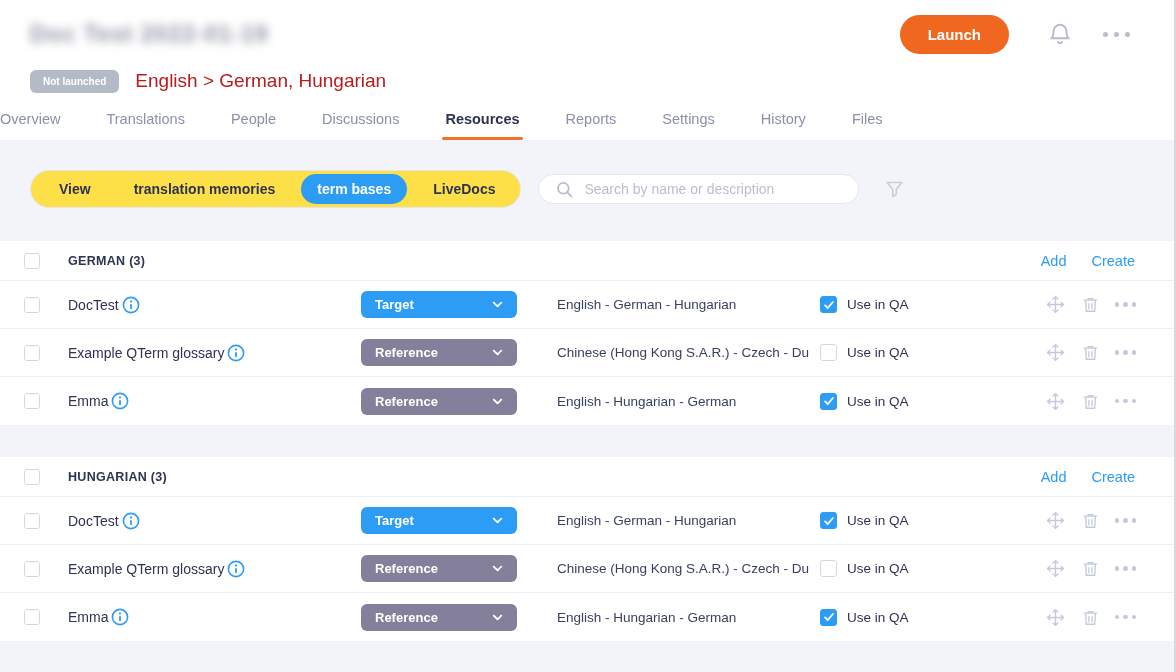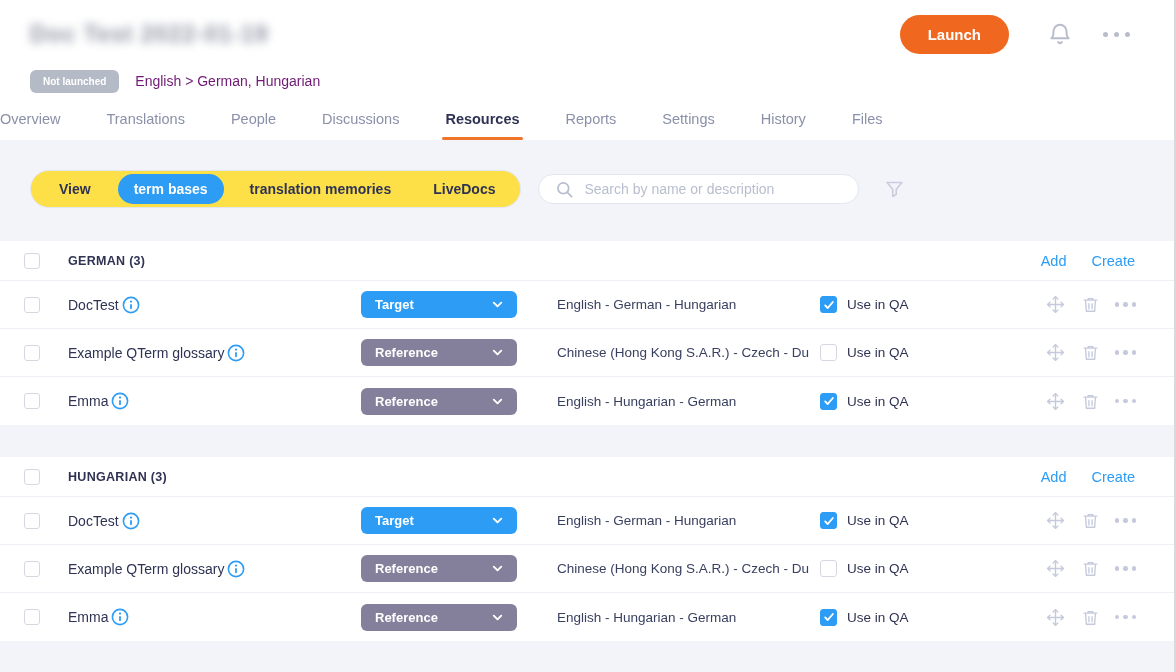--- a/index.html
+++ b/index.html
@@ -25,21 +25,21 @@
   }
   .bell-wrap { margin-left:38px; display:flex; align-items:center; }
   .header-dots { margin-left:30px; display:flex; gap:6px; }
   .header-dots i { width:5px; height:5px; border-radius:50%; background:#b9bdcb; }
 
   .header-meta { display:flex; align-items:center; gap:16px; padding:12px 0 0 30px; height:38px; }
   .status-badge {
     background:#b5bac7; color:#fff; font-size:10px; font-weight:bold;
     padding:6px 13px; border-radius:6px;
   }
-  .breadcrumb { color:#701a75; font-size:14px; }
+  .breadcrumb { color:#b91c1c; font-size:19px; }
 
   .tabs { display:flex; gap:46px; margin-top:9px; }
   .tab {
     font-size:14.5px; color:#8a90a8; padding:8px 0 13px; position:relative; cursor:pointer;
     white-space:nowrap;
   }
   .tab.active { color:#2f3353; font-weight:bold; }
   .tab.active::after {
     content:""; position:absolute; left:-3px; right:-3px; bottom:0; height:3px;
     background:#f0742b; border-radius:2px;
@@ -166,22 +166,22 @@
       <span class="tab">Settings</span>
       <span class="tab">History</span>
       <span class="tab">Files</span>
     </div>
 </div>
 
 <div class="filterbar">
   <div class="segmented">
     <span class="seg-label">View</span>
     <span id="segments" style="display:flex;align-items:center;">
+        <span class="seg-item">translation memories</span>
         <span class="seg-item active">term bases</span>
-        <span class="seg-item">translation memories</span>
         <span class="seg-item">LiveDocs</span>
       </span>
   </div>
 
   <div class="search-box">
     <svg width="19" height="19" viewBox="0 0 24 24" fill="none" stroke="#b9becf" stroke-width="2.2" stroke-linecap="round">
       <circle cx="10.5" cy="10.5" r="6.8"></circle>
         <line x1="15.6" y1="15.6" x2="21" y2="21"></line>
     </svg>
     <input type="text" placeholder="Search by name or description" style="">

